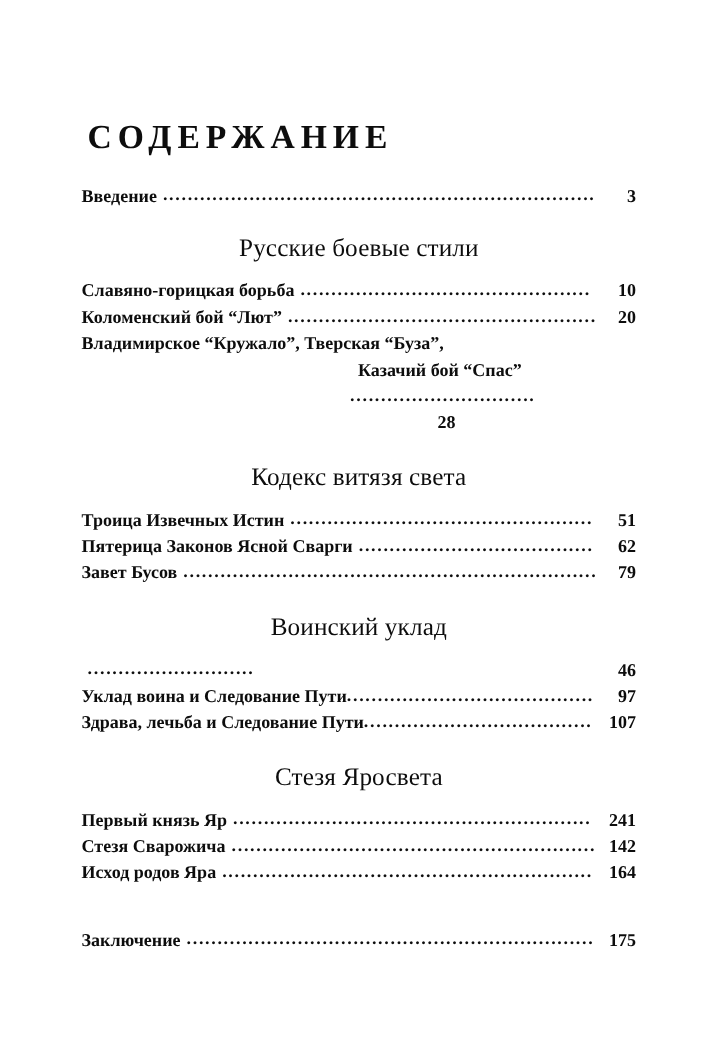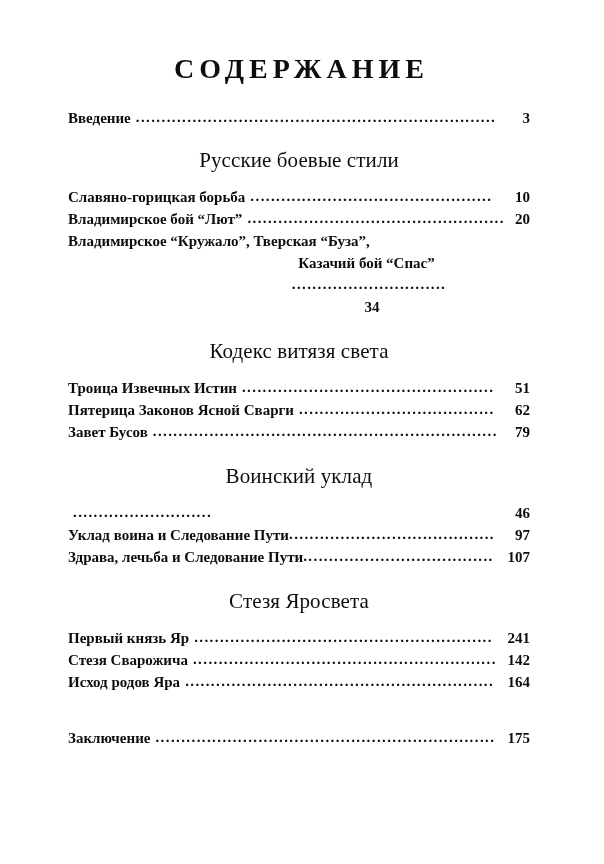--- a/index.html
+++ b/index.html
@@ -26,22 +26,21 @@
   .content {
     position: absolute;
     left: 68px;
     top: 0;
     width: 462px;
   }
 
   
   .toc-title {
     margin: 0;
-    padding-top: 54px;
-    text-align: center;
+    padding-top: 100px;
     font-size: 28px;
     font-weight: bold;
     letter-spacing: 5px;
     line-height: 1.1;
     text-indent: 5px;
   }
 
   
   .section-heading {
     text-align: center;
@@ -115,32 +114,32 @@
     <div class="section-heading">Русские боевые стили</div>
     <div class="gap-after-head"></div>
 
     <div class="entry spaced">
       <span class="label">Славяно-горицкая борьба</span>
       <span class="leader">...............................................</span>
       <span class="page-num">10</span>
     </div>
 
     <div class="entry spaced">
-      <span class="label">Владимирское бой “Лют”</span>
+      <span class="label">Коломенский бой “Лют”</span>
       <span class="leader">..................................................</span>
       <span class="page-num">20</span>
     </div>
 
     <div class="entry">
       <span class="label">Владимирское “Кружало”, Тверская “Буза”,</span>
     </div>
     <div class="entry continued spaced">
       <span class="label">Казачий бой “Спас”</span>
       <span class="leader">..............................</span>
-      <span class="page-num">34</span>
+      <span class="page-num">28</span>
     </div>
 
     <div class="gap-block"></div>
 
     <div class="section-heading">Кодекс витязя света</div>
     <div class="gap-after-head"></div>
 
     <div class="entry spaced">
       <span class="label">Троица Извечных Истин</span>
       <span class="leader">.................................................</span>

